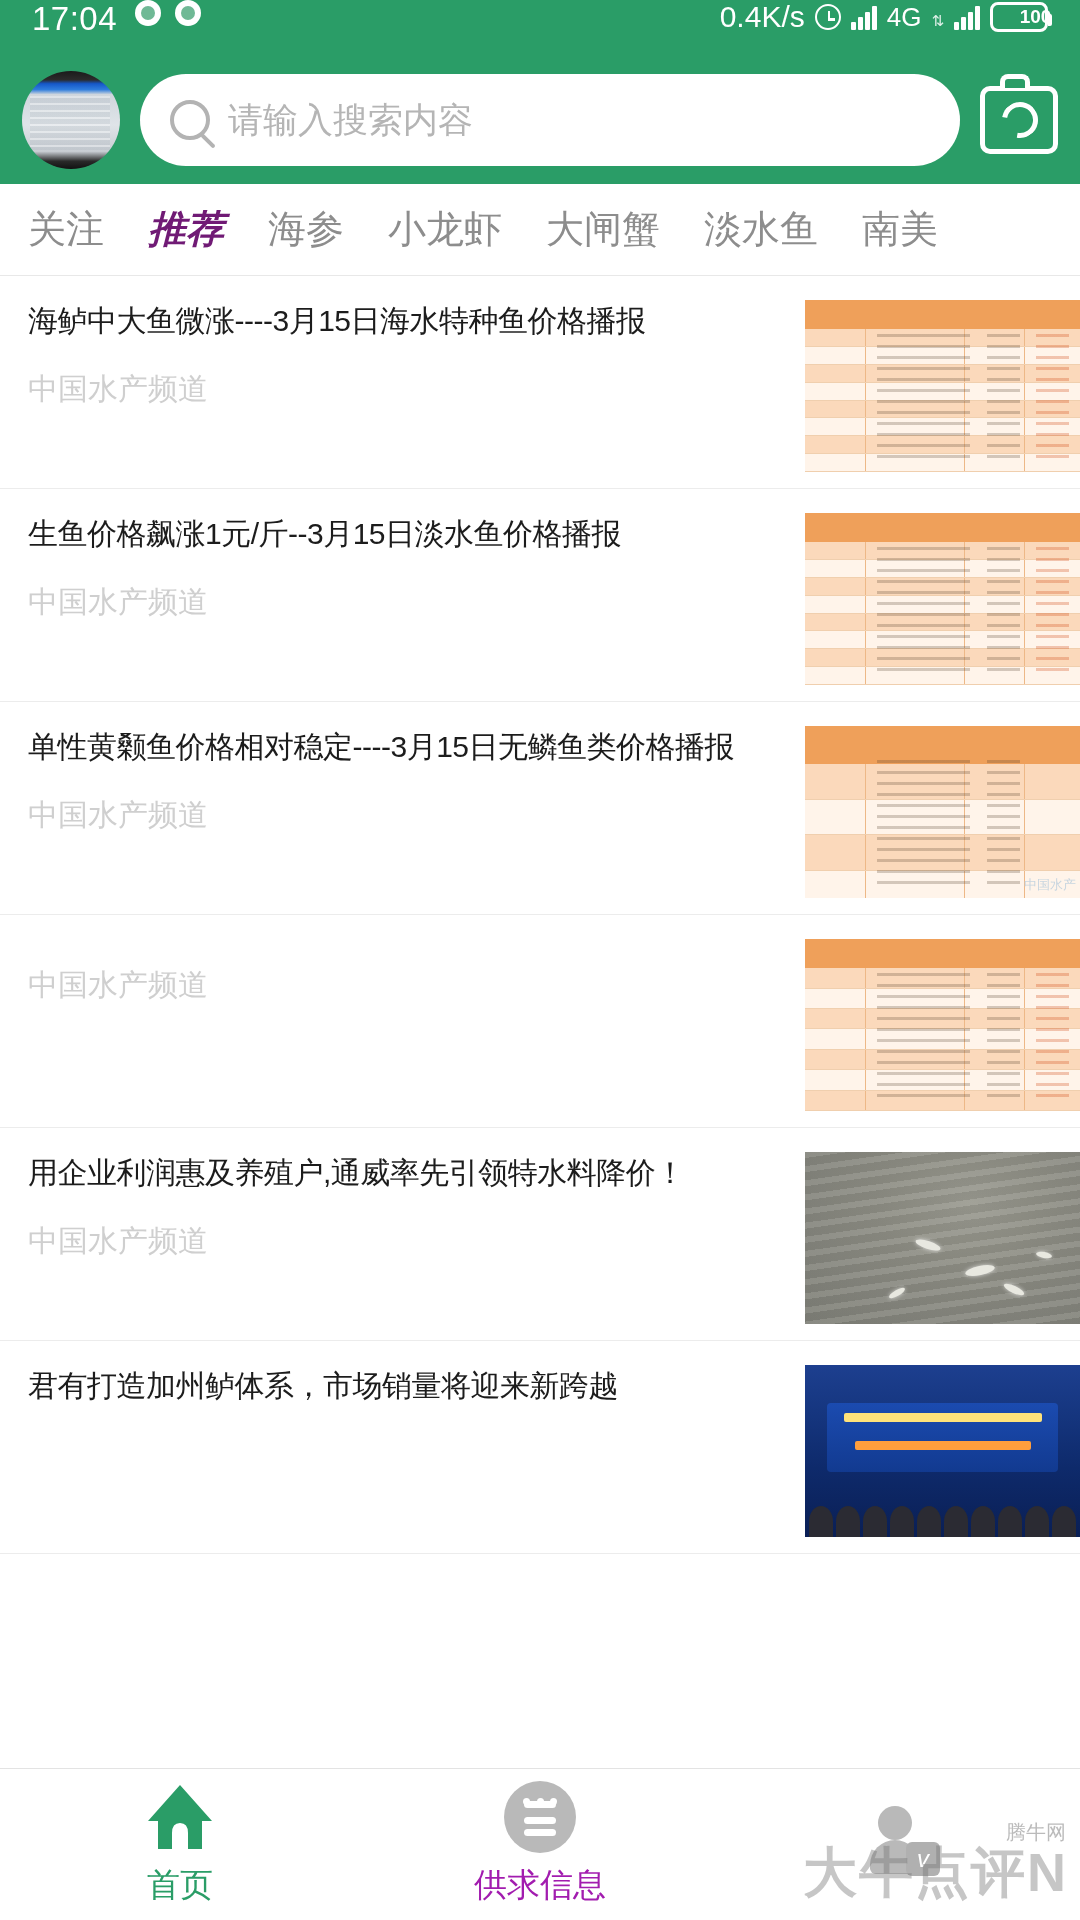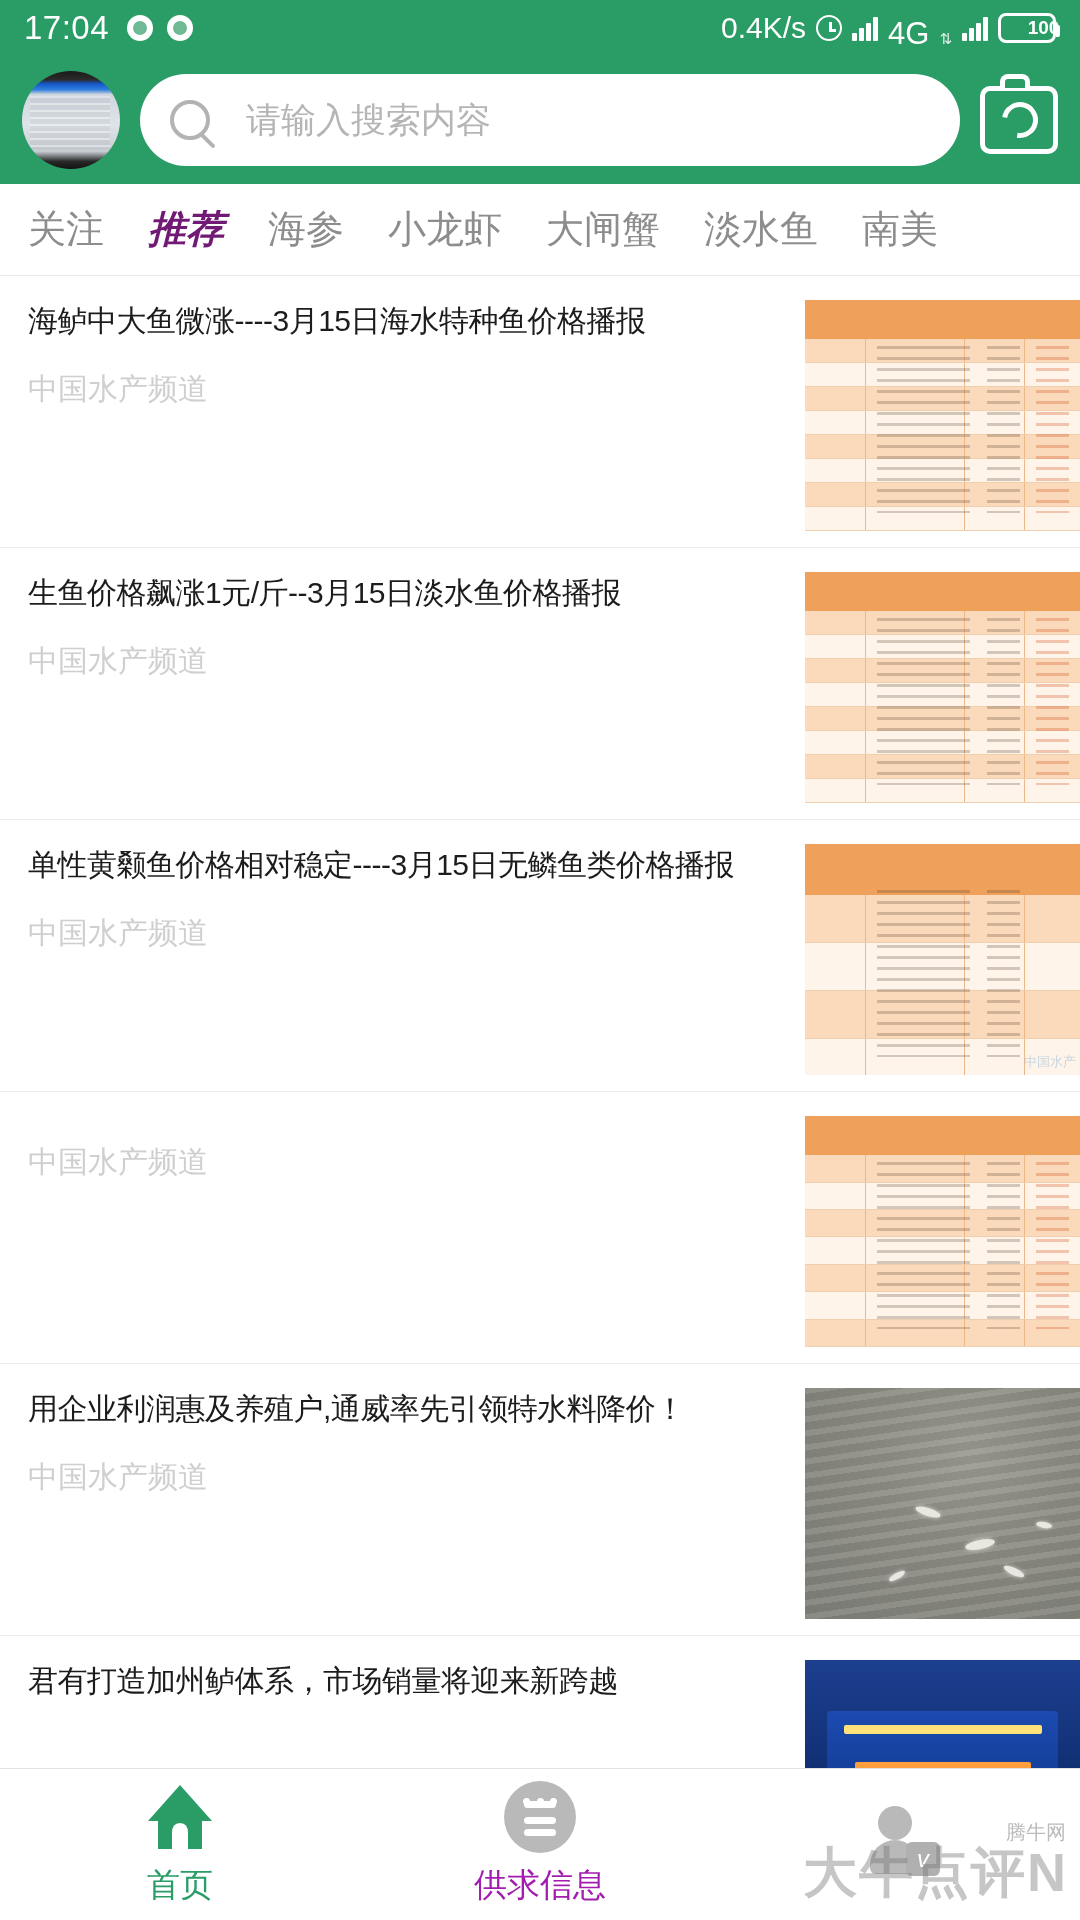--- a/index.html
+++ b/index.html
@@ -6,36 +6,36 @@
   html,body {
     width:1080px; height:1920px;
     font-family:"Liberation Sans","DejaVu Sans",sans-serif;
     background:#fff; overflow:hidden;
   }
   #app { width:1080px; height:1920px; position:relative; display:flex; flex-direction:column; }
 
   
   .statusbar {
     height:56px; background:#2a9d67; color:#fff;
-    display:flex; align-items:center; padding:0 24px;
+    display:flex; align-items:flex-start; padding:0 32px;
     flex:0 0 56px;
   }
   .sb-time { font-size:33px; font-weight:400; letter-spacing:0.5px; }
   .sb-dots { display:flex; gap:14px; margin-left:18px; align-items:center; }
   .sb-dot {
     width:26px; height:26px; border-radius:50%;
     background:#fff; position:relative;
   }
   .sb-dot::after{
     content:""; position:absolute; inset:6px; border-radius:50%;
     background:#6fb995;
   }
   .sb-right { margin-left:auto; display:flex; align-items:center; gap:10px; }
   .sb-net { font-size:30px; }
-  .sb-4g { font-size:31px;margin-top:12px; }
+  .sb-4g { font-size:26px; }
   .sb-sub { font-size:15px; opacity:.85; align-self:flex-end; margin-bottom:4px;}
   .bars { display:flex; align-items:flex-end; gap:2px; height:26px; }
   .bars i { width:5px; background:#fff; display:block; border-radius:1px; }
   .bars i:nth-child(1){height:8px} .bars i:nth-child(2){height:13px}
   .bars i:nth-child(3){height:18px} .bars i:nth-child(4){height:24px}
   .alarm {
     width:26px;height:26px;border:2.5px solid #fff;border-radius:50%;
     position:relative; display:inline-block;
   }
   .alarm::before{
@@ -67,21 +67,21 @@
     background:linear-gradient(180deg,#1b1b1b 0%,#2b2b2b 9%,#1558c9 13%,#2f7ddd 19%,
       #cfd6dd 24%, #dfe4e8 55%, #c9ced4 82%, #2a2a2a 92%, #111 100%);
   }
   .avatar::after{
     content:""; position:absolute; left:8%; top:26%; right:10%; height:55%;
     background:repeating-linear-gradient(180deg,rgba(255,255,255,.55) 0 2px,rgba(140,150,160,.25) 2px 7px);
     opacity:.55;
   }
   .searchbox {
     flex:1; height:92px; background:#fff; border-radius:46px;
-    display:flex; align-items:center; padding:0 30px; gap:36px;
+    display:flex; align-items:center; padding:0 30px; gap:18px;
   }
   .mag {
     width:40px;height:40px;border:4px solid #b3b3b3;border-radius:50%;
     position:relative; flex:0 0 40px;
   }
   .mag::after{
     content:""; position:absolute; right:-11px; bottom:-7px; width:18px;height:4px;
     background:#b3b3b3; transform:rotate(45deg); border-radius:2px;
   }
   .search-ph { color:#b5b5b5; font-size:35px; }
@@ -119,21 +119,21 @@
     padding:24px 0 16px 0; border-bottom:1px solid #ececec;
     position:relative; min-height:200px;
   }
   .item-main { flex:1; padding:0 18px 0 28px; min-width:0; }
   .item-title {
     font-size:30px; line-height:1.42; color:#1c1c1c; letter-spacing:-0.5px;
     word-break:break-all;
   }
   .item-src { font-size:30px; color:#cfcfcf; margin-top:26px; }
   .thumb {
-    flex:0 0 275px; width:275px; height:231px; overflow:hidden;
+    flex:0 0 275px; width:275px; height:172px; overflow:hidden;
     margin-right:0; position:relative; background:#14532d;
   }
 
   
   .ptbl { width:100%; height:100%; position:relative; background:#fff; }
   .ptbl .hdr { height:17%; background:#efa05a; }
   .ptbl .rows { height:83%; display:flex; flex-direction:column; }
   .ptbl .r { flex:1; display:flex; border-bottom:1px solid #f0cfae; }
   .ptbl .r:nth-child(odd){ background:#fbd9bb; }
   .ptbl .r:nth-child(even){ background:#fff4ea; }

